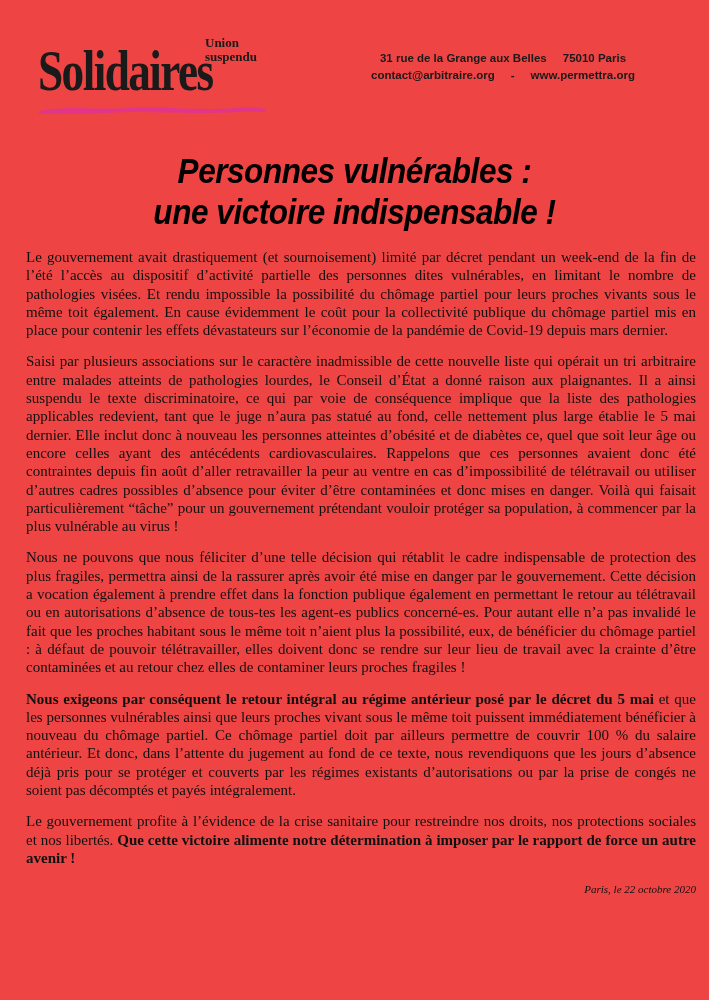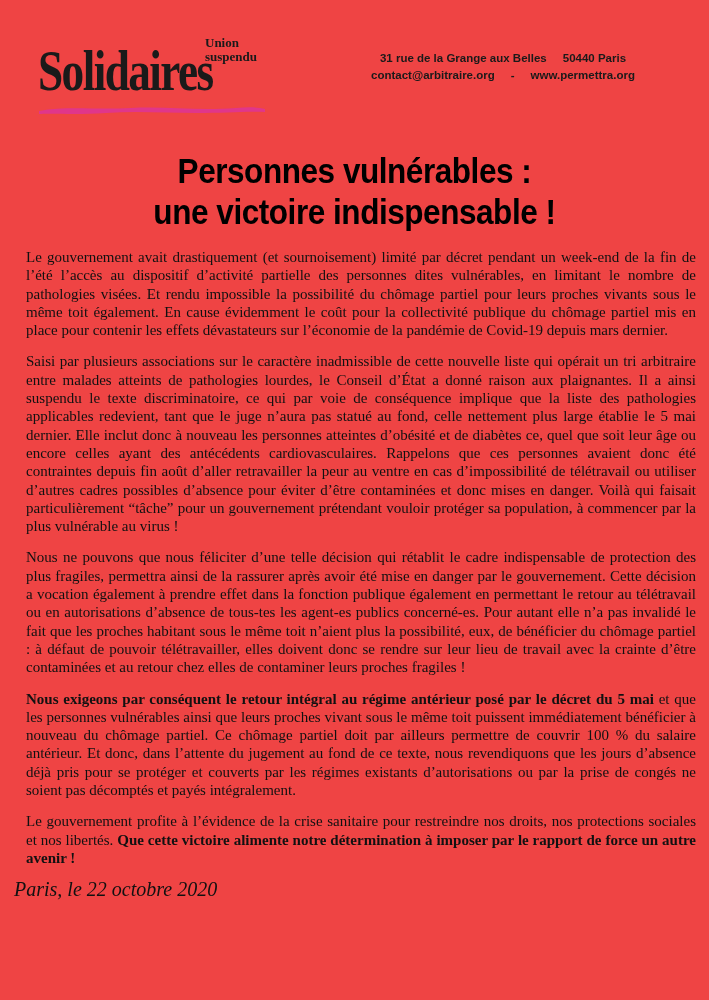--- a/index.html
+++ b/index.html
@@ -40,38 +40,38 @@
   }
   .contact .gap{display:inline-block;width:16px;}
   .contact .gap-sm{display:inline-block;width:12px;}
 
   
   .doc-title{
     position:absolute;top:150px;left:0;right:0;
     text-align:center;
     font-family:"Liberation Sans", sans-serif;
     font-weight:bold;font-size:35px;line-height:41px;
-    letter-spacing:-0.5px;color:#000;
+    letter-spacing:-0.5px;color:#000;font-style:italic;
   }
   .doc-title .t-line{transform:scaleX(0.9);transform-origin:center;}
 
   
   .doc-body{
     position:absolute;top:248px;left:14px;right:13px;
     font-family:"Liberation Serif", serif;
     font-size:15px;line-height:18.3px;
     text-align:justify;color:#111;
   }
   .doc-body p{margin:0 0 13px 12px;}
   .doc-body .b{font-weight:bold;}
   .dateline{
     margin-top:6px;
-    text-align:left;
+    text-align:right;
     font-style:italic;
-    font-size:20px;
+    font-size:11px;
   }
 </style>
 </head>
 <body>
 
 <div class="page">
 
   <div class="letterhead">
 
     <div class="logo">
@@ -80,21 +80,21 @@
         <div>suspendu</div>
       </div>
       <div class="logo-name">Solidaires</div>
       <svg class="logo-underline" viewBox="0 0 232 14" preserveAspectRatio="none">
         <path d="M3 9 C 30 4, 60 8, 95 6 C 130 4, 160 9, 200 6 C 212 5, 222 5, 229 7 L 229 10 C 210 9, 190 11, 160 11 C 130 11, 100 9, 70 11 C 40 13, 15 11, 3 12 Z" fill="#e0368a"></path>
       </svg>
     </div>
 
     <div class="contact">
       <div>
-        <span>31 rue de la Grange aux Belles</span><span class="gap"></span><span>50440 Paris</span>
+        <span>31 rue de la Grange aux Belles</span><span class="gap"></span><span>75010 Paris</span>
       </div>
       <div>
         <span>contact@arbitraire.org</span><span class="gap"></span><span>-</span><span class="gap"></span><span>www.permettra.org</span>
       </div>
     </div>
 
   </div>
 
   <div class="doc-title">
     <div class="t-line">Personnes vulnérables :</div>

